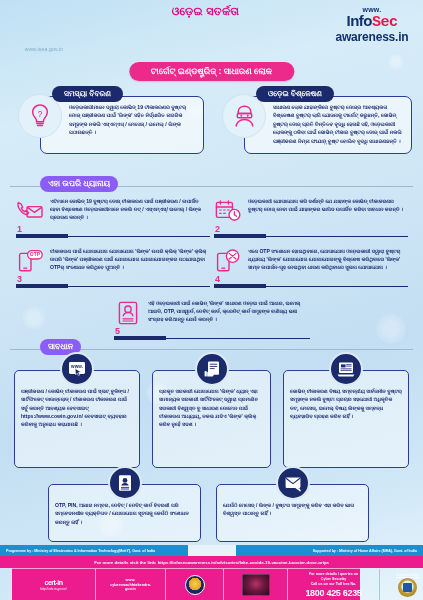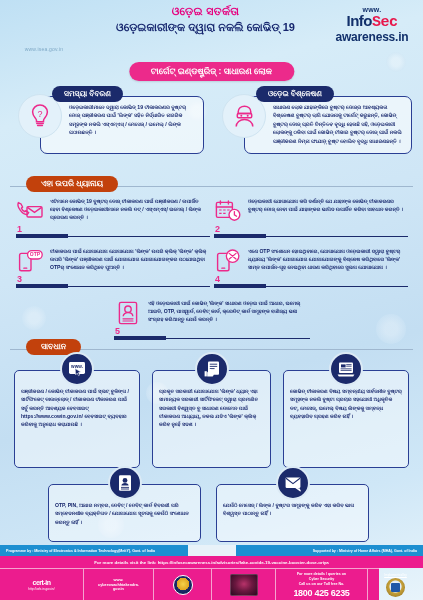--- a/index.html
+++ b/index.html
@@ -69,22 +69,22 @@
     position:absolute; left:22px; top:10px; right:0;
     background:rgba(255,255,255,.55); border:1px solid #2a3f94; border-radius:7px;
     padding:6px 6px 6px 28px; min-height:58px;
   }
   .panel .body p { font-size:5.2px; color:#14246b; line-height:1.62; font-weight:bold; }
 
   
   .rail { position:absolute; left:10px; right:10px; }
   .rail .line { position:absolute; left:0; right:0; top:10px; height:1px; background:#9fb7cf; }
   .rail .tag {
-    position:absolute; left:16px; top:0; background:#c2410c; color:#fff;
-    font-size:8px; font-weight:bold; padding:3px 15px; border-radius:11px; white-space:nowrap;
+    position:absolute; left:30px; top:0; background:#8b5cf6; color:#fff;
+    font-size:8px; font-weight:bold; padding:3px 8px; border-radius:11px; white-space:nowrap;
   }
 
   
   .nums { position:absolute; top:192px; left:0; width:423px; height:150px; }
   .nitem { position:absolute; width:196px; }
   .nitem .ico {
     position:absolute; left:0; top:0; width:32px; height:30px;
     display:flex; align-items:center; justify-content:center;
   }
   .nitem .num {
@@ -125,21 +125,21 @@
   .fbar .gap { left:188px; width:48px; background:#e8f2f9; }
   .fbar .rseg { left:236px; width:187px; background:#1d8fd1; justify-content:flex-end; padding-right:6px; }
 
   .flink {
     position:absolute; left:0; top:556px; width:423px; height:12px; background:#ec1c8e;
     display:flex; align-items:center; justify-content:center;
   }
   .flink span { font-size:4.4px; color:#fff; font-weight:bold; }
 
   .flogos {
-    position:absolute; left:0; top:568px; width:379px; height:32px; background:#ec1c8e;
+    position:absolute; left:12px; top:568px; width:348px; height:32px; background:#ec1c8e;
     border-top:1px solid #f5a3cf;
   }
   .flogos .cell {
     position:absolute; top:0; height:32px; border-right:1px solid #f5a3cf;
     display:flex; flex-direction:column; align-items:center; justify-content:center;
     text-align:center;
   }
   .cert-mark { font-size:7px; font-weight:bold; color:#fff; letter-spacing:-.5px; }
   .cert-sub { font-size:3.2px; color:#fff; margin-top:1px; }
   .cyber-txt { font-size:3.8px; color:#fff; font-weight:bold; line-height:1.3; }
@@ -180,21 +180,20 @@
   <div class="infosec">
     <div class="l1">www.</div>
     <div class="l2">
       <span class="a">Info</span><span class="b">Sec</span>
     </div>
     <div class="l3">awareness.in</div>
   </div>
 
   <div class="title-wrap">
     <div class="t-kicker">ଓଡ଼େଇ ସତର୍କତା</div>
-    <div class="t-main">ଓଡ଼େଇକାରୀଙ୍କ ଦ୍ୱାରା ନକଲି କୋଭିଡ୍ 19</div>
   </div>
 </div>
 
 <div class="pill-advisory">ଟାର୍ଗେଟ୍ ଇଣ୍ଡଷ୍ଟ୍ରିଜ୍ : ସାଧାରଣ ଲୋକ</div>
 
 <div class="top-row">
 
   <div class="panel left">
     <div class="circ">
       <svg width="24" height="26" viewBox="0 0 24 26">

